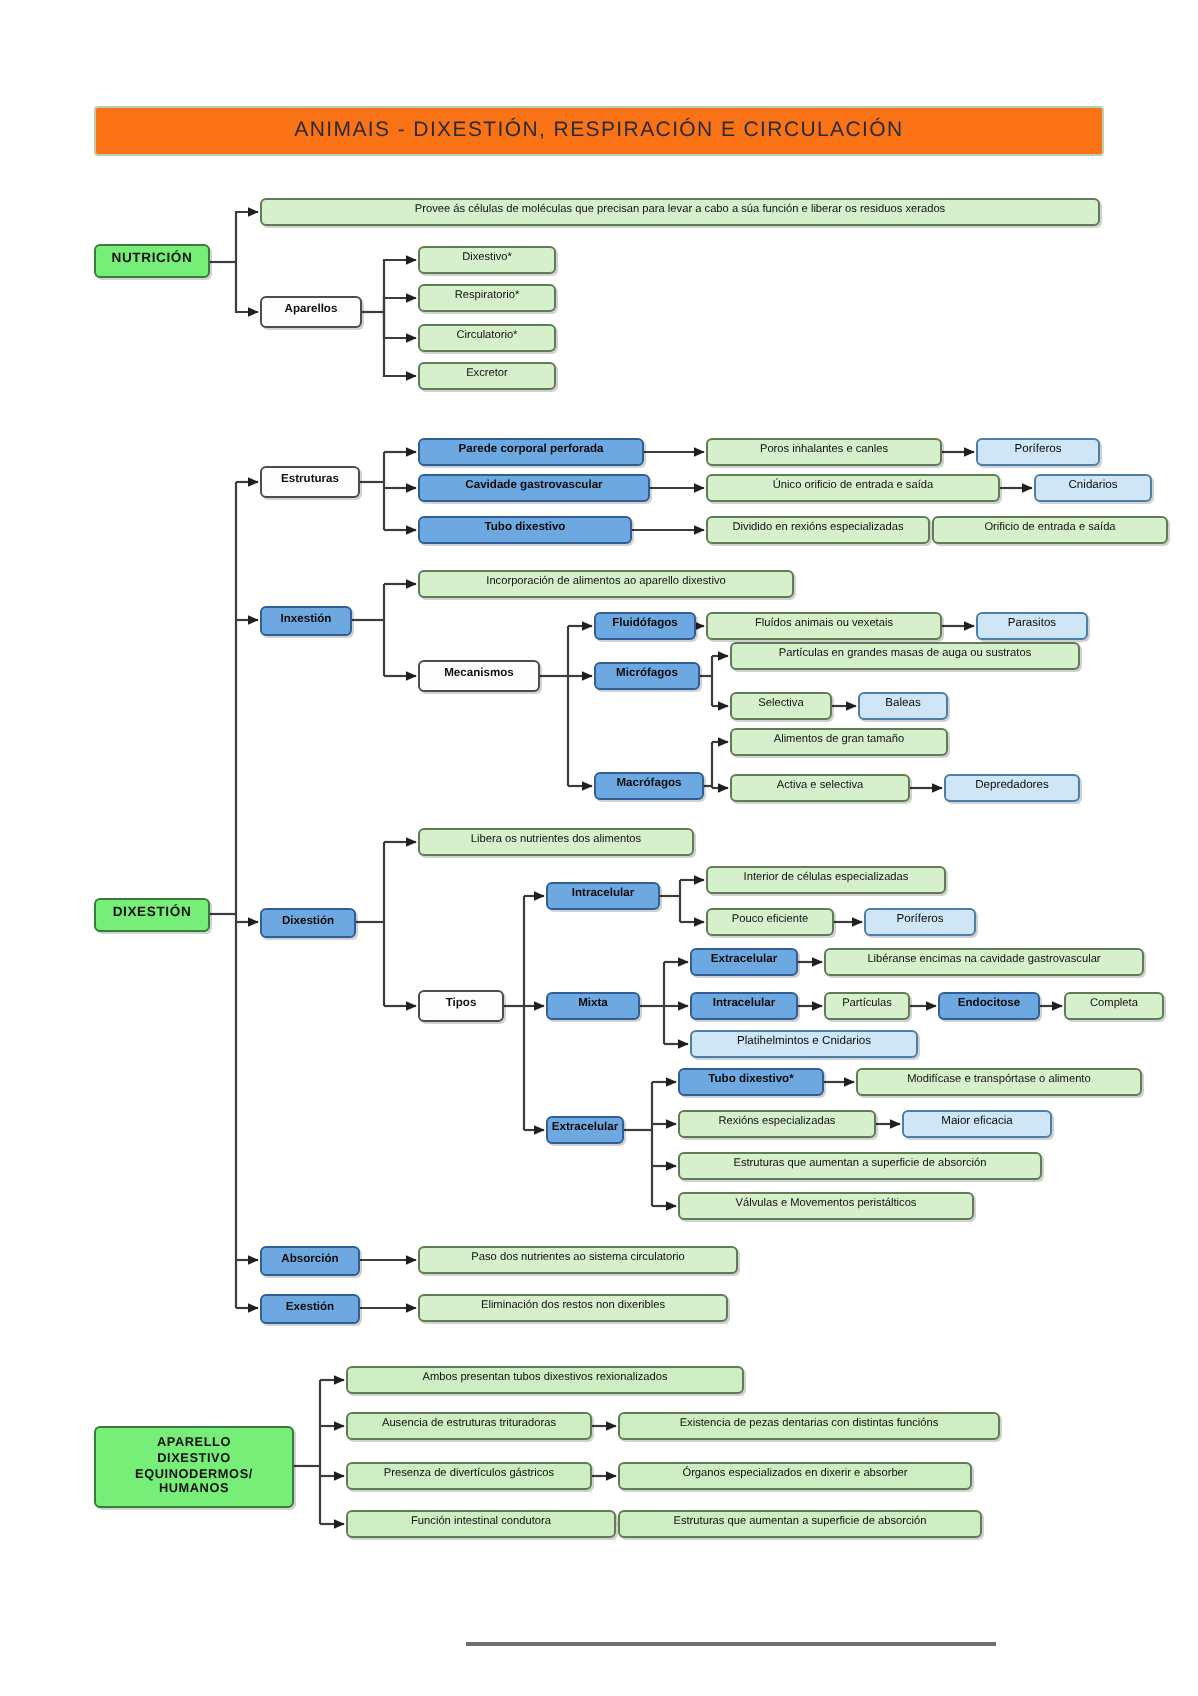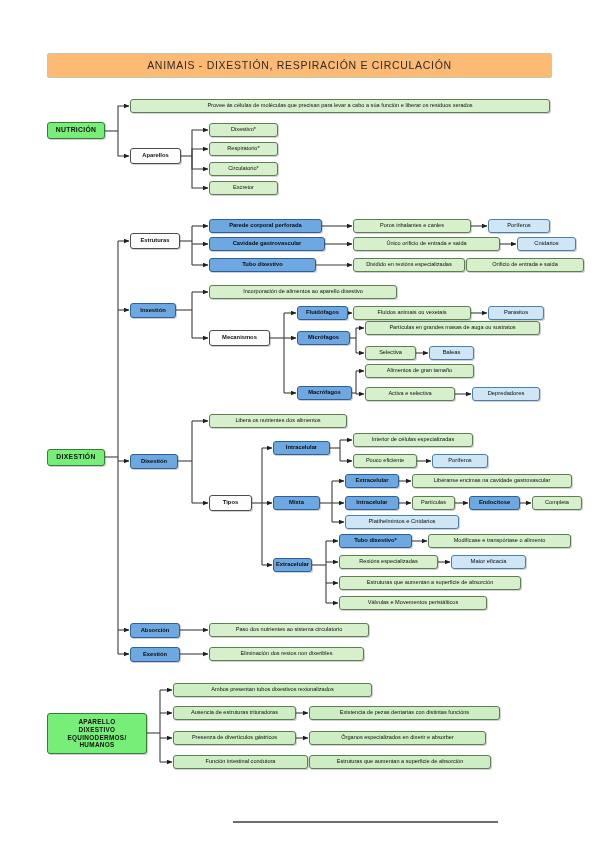--- a/index.html
+++ b/index.html
@@ -7,21 +7,21 @@
        font-family:"Liberation Sans","DejaVu Sans",sans-serif;
        -webkit-font-smoothing:none;}
   #canvas{position:absolute;left:0;top:0;width:599px;height:848px;overflow:hidden;}
   svg.lines{position:absolute;left:0;top:0;width:599px;height:848px;pointer-events:none;}
 
   .box{position:absolute;box-sizing:border-box;border:1px solid #4d4d4d;
        border-radius:3px;display:flex;align-items:center;justify-content:center;
        text-align:center;line-height:1.02;overflow:hidden;
        box-shadow:1px 1px 0 rgba(0,0,0,.18);}
 
-  .title-banner{background:#fdba74;border:1px solid #b9cfae;border-radius:2px;
+  .title-banner{background:#f97316;border:1px solid #b9cfae;border-radius:2px;
        font-size:10.5px;letter-spacing:.7px;color:#2b2b2b;box-shadow:none;}
 
   .g-bright{background:#77ee77;border-color:#3a7a3a;font-weight:bold;
        font-size:6.8px;letter-spacing:.3px;color:#101010;}
   .g-pale{background:#d6f0cc;border-color:#5e7d55;font-size:5.6px;color:#101010;}
   .g-pale2{background:#cdeec2;border-color:#5e7d55;font-size:5.6px;color:#101010;}
   .b-mid{background:#6ea8e0;border-color:#2f5f96;font-size:5.8px;font-weight:bold;
        color:#0b0b0b;}
   .b-light{background:#cfe6f7;border-color:#4d7fa8;font-size:5.8px;color:#0b0b0b;}
   .w-box{background:#fdfdfd;border-color:#4d4d4d;font-size:5.8px;font-weight:bold;

